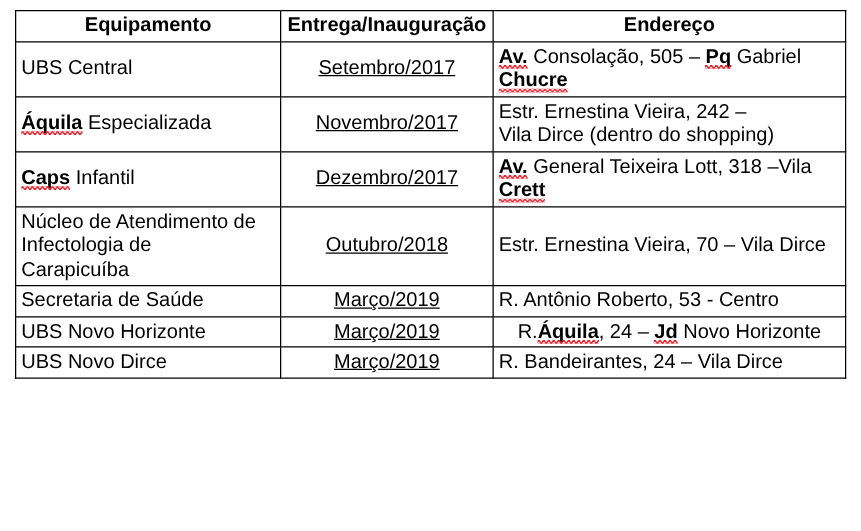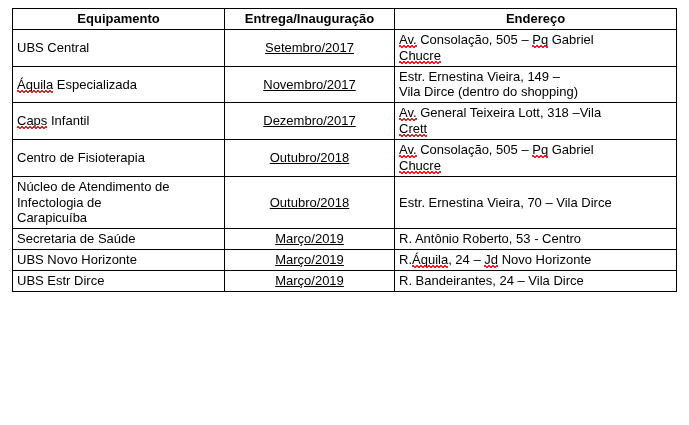--- a/index.html
+++ b/index.html
@@ -22,21 +22,21 @@
     padding: 8px 10px 10px 12px;
   }
   table.equip-table {
     border-collapse: collapse;
     width: 664px;
     table-layout: fixed;
   }
   table.equip-table td,
   table.equip-table th {
     border: 1px solid #000000;
-    font-size: 13px;
+    font-size: 16px;
     line-height: 1.22;
     vertical-align: middle;
     padding: 2px 4px;
     box-sizing: border-box;
     margin-top: 16px;
   }
   col.c-equip { width: 212px; }
   col.c-date  { width: 170px; }
   col.c-addr  { width: 282px; }
 
@@ -58,37 +58,38 @@
   }
   td.addr-cell {
     text-align: left;
     padding-left: 5px;
     vertical-align: top;
   }
   
   .sq {
     position: relative;
     white-space: nowrap;
+    font-weight: bold;
   }
   .sq::after {
     content: "";
     position: absolute;
     left: 0;
     right: 0;
     bottom: -1px;
     height: 3px;
     background-image:
       linear-gradient(45deg, transparent 40%, #e8202a 40%, #e8202a 60%, transparent 60%),
       linear-gradient(-45deg, transparent 40%, #e8202a 40%, #e8202a 60%, transparent 60%);
     background-size: 4px 3px;
     background-repeat: repeat-x;
     background-position: 0 0, 2px 0;
     pointer-events: none;
   }
-  .nowrap { white-space: nowrap; }
+  .nowrap { white-space: nowrap; text-align: center; }
   .addr-line { display: block; }
 </style>
 </head>
 <body>
 
 <div class="page">
   <table class="equip-table">
     <colgroup>
       <col class="c-equip">
       <col class="c-date">
@@ -117,52 +118,40 @@
       </tr>
 
       <tr>
         <td class="equip-cell">
           <span class="sq">Áquila</span><span> Especializada</span>
         </td>
         <td class="date-cell">
           <span>Novembro/2017</span>
         </td>
         <td class="addr-cell">
-          <span class="addr-line">Estr. Ernestina Vieira, 149 –</span>
+          <span class="addr-line">Estr. Ernestina Vieira, 242 –</span>
           <span class="addr-line">Vila Dirce (dentro do shopping)</span>
         </td>
       </tr>
 
       <tr>
         <td class="equip-cell">
           <span class="sq">Caps</span><span> Infantil</span>
         </td>
         <td class="date-cell">
           <span>Dezembro/2017</span>
         </td>
         <td class="addr-cell">
           <span class="addr-line"><span class="sq">Av.</span><span> General Teixeira Lott, 318 –Vila</span></span>
           <span class="addr-line"><span class="sq">Crett</span></span>
         </td>
       </tr>
 
 
 
-      <tr>
-        <td class="equip-cell">
-          <span>Centro de Fisioterapia</span>
-        </td>
-        <td class="date-cell">
-          <span>Outubro/2018</span>
-        </td>
-        <td class="addr-cell">
-          <span class="addr-line"><span class="sq">Av.</span><span> Consolação, 505 – </span><span class="sq">Pq</span><span> Gabriel</span></span>
-          <span class="addr-line"><span class="sq">Chucre</span></span>
-        </td>
-      </tr>
 
       <tr>
         <td class="equip-cell">
           <span class="addr-line">Núcleo de Atendimento de</span>
           <span class="addr-line">Infectologia de</span>
           <span class="addr-line">Carapicuíba</span>
         </td>
         <td class="date-cell">
           <span>Outubro/2018</span>
         </td>
@@ -190,21 +179,21 @@
         <td class="date-cell">
           <span>Março/2019</span>
         </td>
         <td class="addr-cell">
           <span class="addr-line nowrap"><span>R.</span><span class="sq">Áquila</span><span>, 24 – </span><span class="sq">Jd</span><span> Novo Horizonte</span></span>
         </td>
       </tr>
 
       <tr>
         <td class="equip-cell">
-          <span>UBS Estr Dirce</span>
+          <span>UBS Novo Dirce</span>
         </td>
         <td class="date-cell">
           <span>Março/2019</span>
         </td>
         <td class="addr-cell">
           <span class="addr-line">R. Bandeirantes, 24 – Vila Dirce</span>
         </td>
       </tr>
 
     </tbody>

